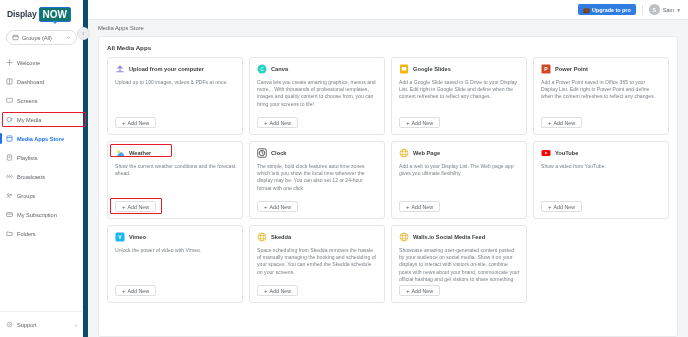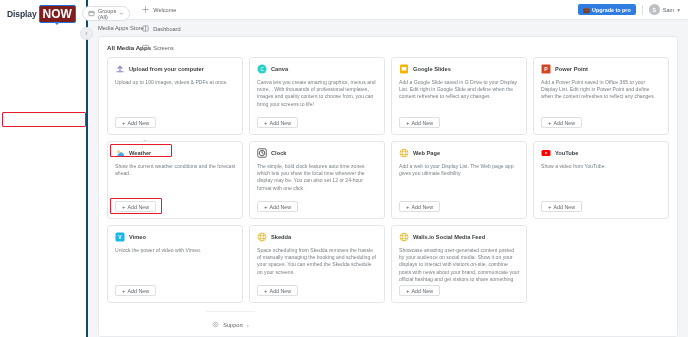--- a/index.html
+++ b/index.html
@@ -8,28 +8,28 @@
     font-family: "Liberation Sans", sans-serif;
     background: #ffffff;
     overflow: hidden;
   }
   .app { display: flex; width: 688px; height: 337px; position: relative; }
 
   
   .sidebar {
     width: 88px; height: 337px;
     background: #ffffff;
-    border-right: 2px solid #0c4a6e;
-    display: flex; flex-direction: row;
+    border-right: 5px solid #0c4a6e;
+    display: flex; flex-direction: column;
     position: relative; flex: 0 0 88px; justify-content: space-between;
   }
   .logo-area { padding: 8px 0 4px 7px; height: 24px; display: flex; align-items: center; }
   .logo-text { font-size: 8.5px; font-weight: 700; color: #2d3748; letter-spacing: -.1px; }
   .logo-badge {
-    background: #7f1d1d; color: #fff; font-size: 12px; font-weight: 700;
+    background: #0f766e; color: #fff; font-size: 10px; font-weight: 700;
     padding: 1px 3px; border-radius: 2px; margin-left: 2px;
     border: 1px solid #1f6fd6; position: relative;
   }
   .logo-badge::after {
     content: ""; position: absolute; left: 50%; bottom: -3px;
     transform: translateX(-50%);
     border-left: 3px solid transparent; border-right: 3px solid transparent;
     border-top: 3px solid #3b82f6;
   }
   .collapse-btn {

